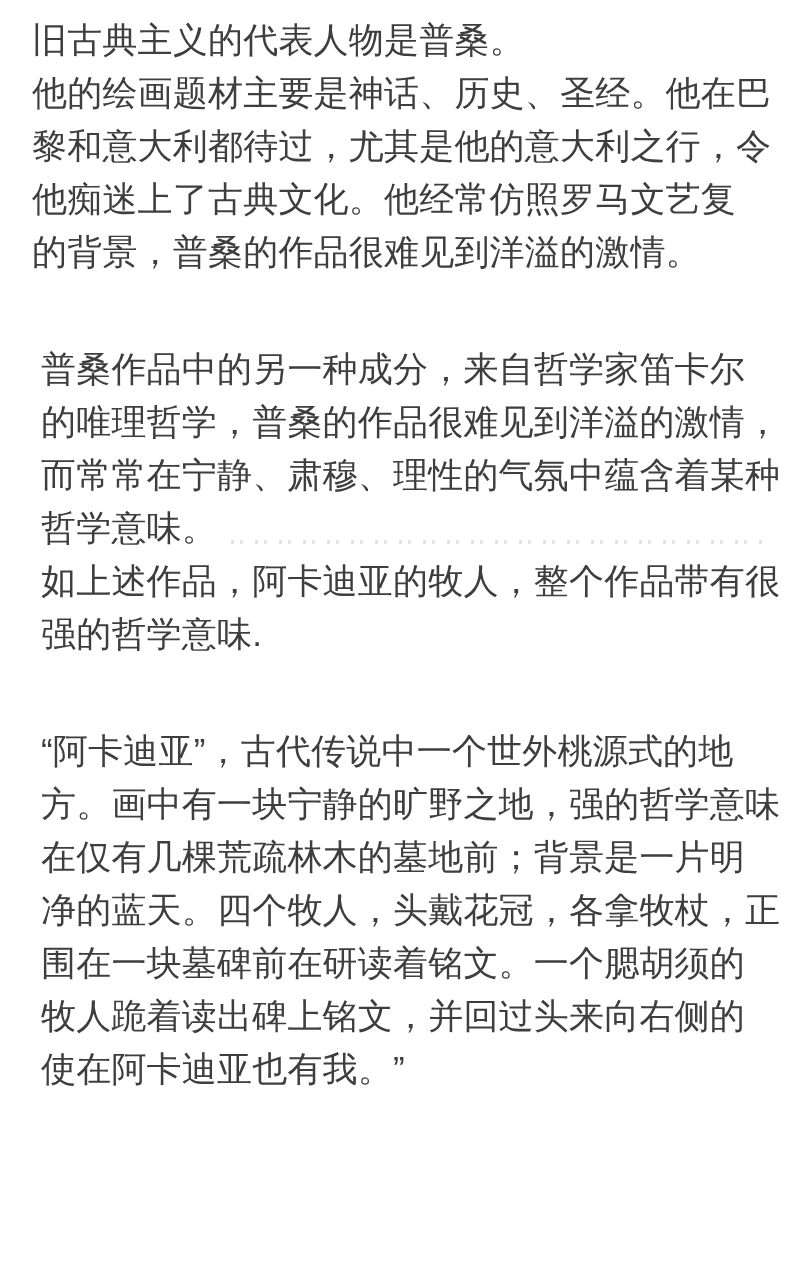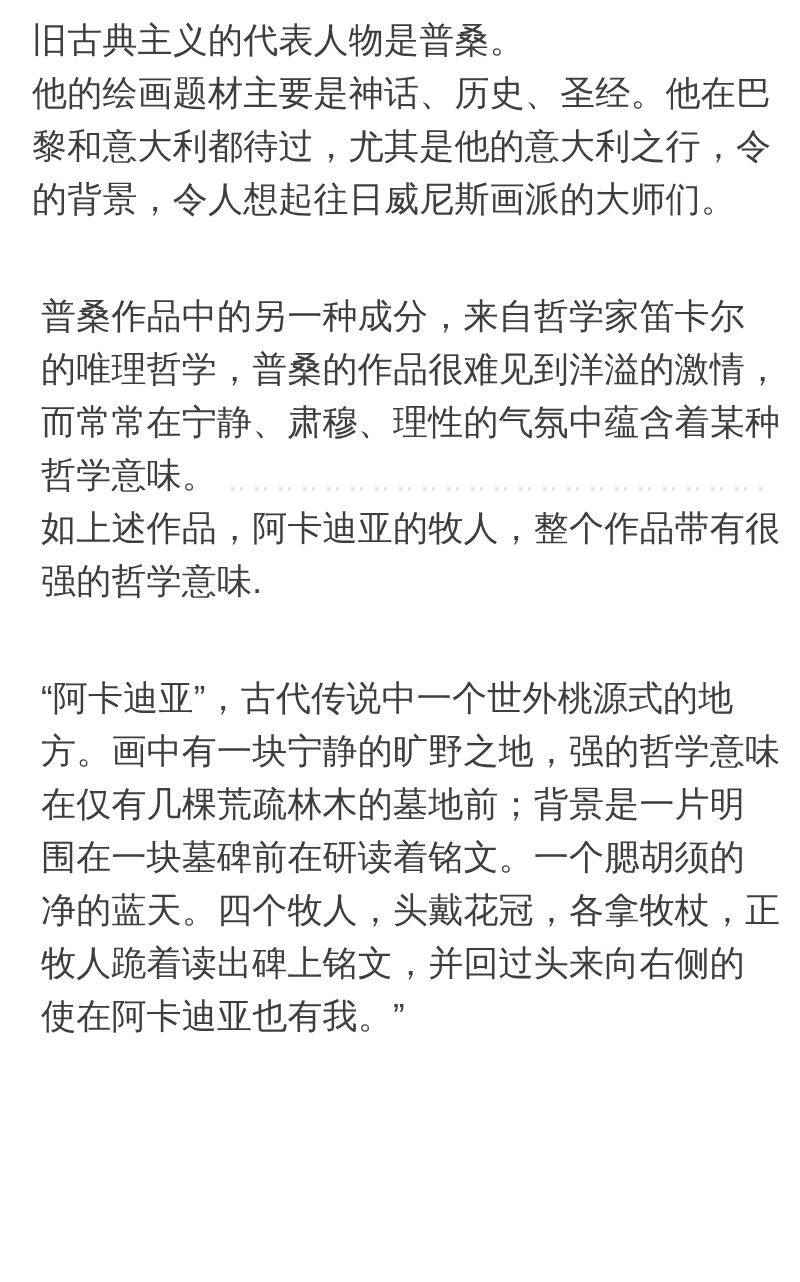--- a/index.html
+++ b/index.html
@@ -51,38 +51,39 @@
 </style>
 </head>
 <body>
 
 <main class="doc">
 
   <section class="block">
     <p class="line">旧古典主义的代表人物是普桑。</p>
     <p class="line">他的绘画题材主要是神话、历史、圣经。他在巴</p>
     <p class="line">黎和意大利都待过，尤其是他的意大利之行，令</p>
-    <p class="line">的背景，令人想起往日威尼斯画派的大师们。</p>
+    <p class="line">他痴迷上了古典文化。他经常仿照罗马文艺复</p>
+    <p class="line">的背景，普桑的作品很难见到洋溢的激情。</p>
   </section>
 
   <section class="block">
     <p class="line">普桑作品中的另一种成分，来自哲学家笛卡尔</p>
     <p class="line">的唯理哲学，普桑的作品很难见到洋溢的激情，</p>
     <p class="line">而常常在宁静、肃穆、理性的气氛中蕴含着某种</p>
     <p class="line with-leader">
       <span class="line-text">哲学意味。</span>
       <span class="dotted-leader"></span>
     </p>
     <p class="line">如上述作品，阿卡迪亚的牧人，整个作品带有很</p>
     <p class="line">强的哲学意味.</p>
   </section>
 
   <section class="block">
     <p class="line">“阿卡迪亚”，古代传说中一个世外桃源式的地</p>
     <p class="line">方。画中有一块宁静的旷野之地，强的哲学意味</p>
     <p class="line">在仅有几棵荒疏林木的墓地前；背景是一片明</p>
+    <p class="line">净的蓝天。四个牧人，头戴花冠，各拿牧杖，正</p>
     <p class="line">围在一块墓碑前在研读着铭文。一个腮胡须的</p>
-    <p class="line">净的蓝天。四个牧人，头戴花冠，各拿牧杖，正</p>
     <p class="line">牧人跪着读出碑上铭文，并回过头来向右侧的</p>
     <p class="line">使在阿卡迪亚也有我。”</p>
   </section>
 
 </main>
 
 </body></html>

